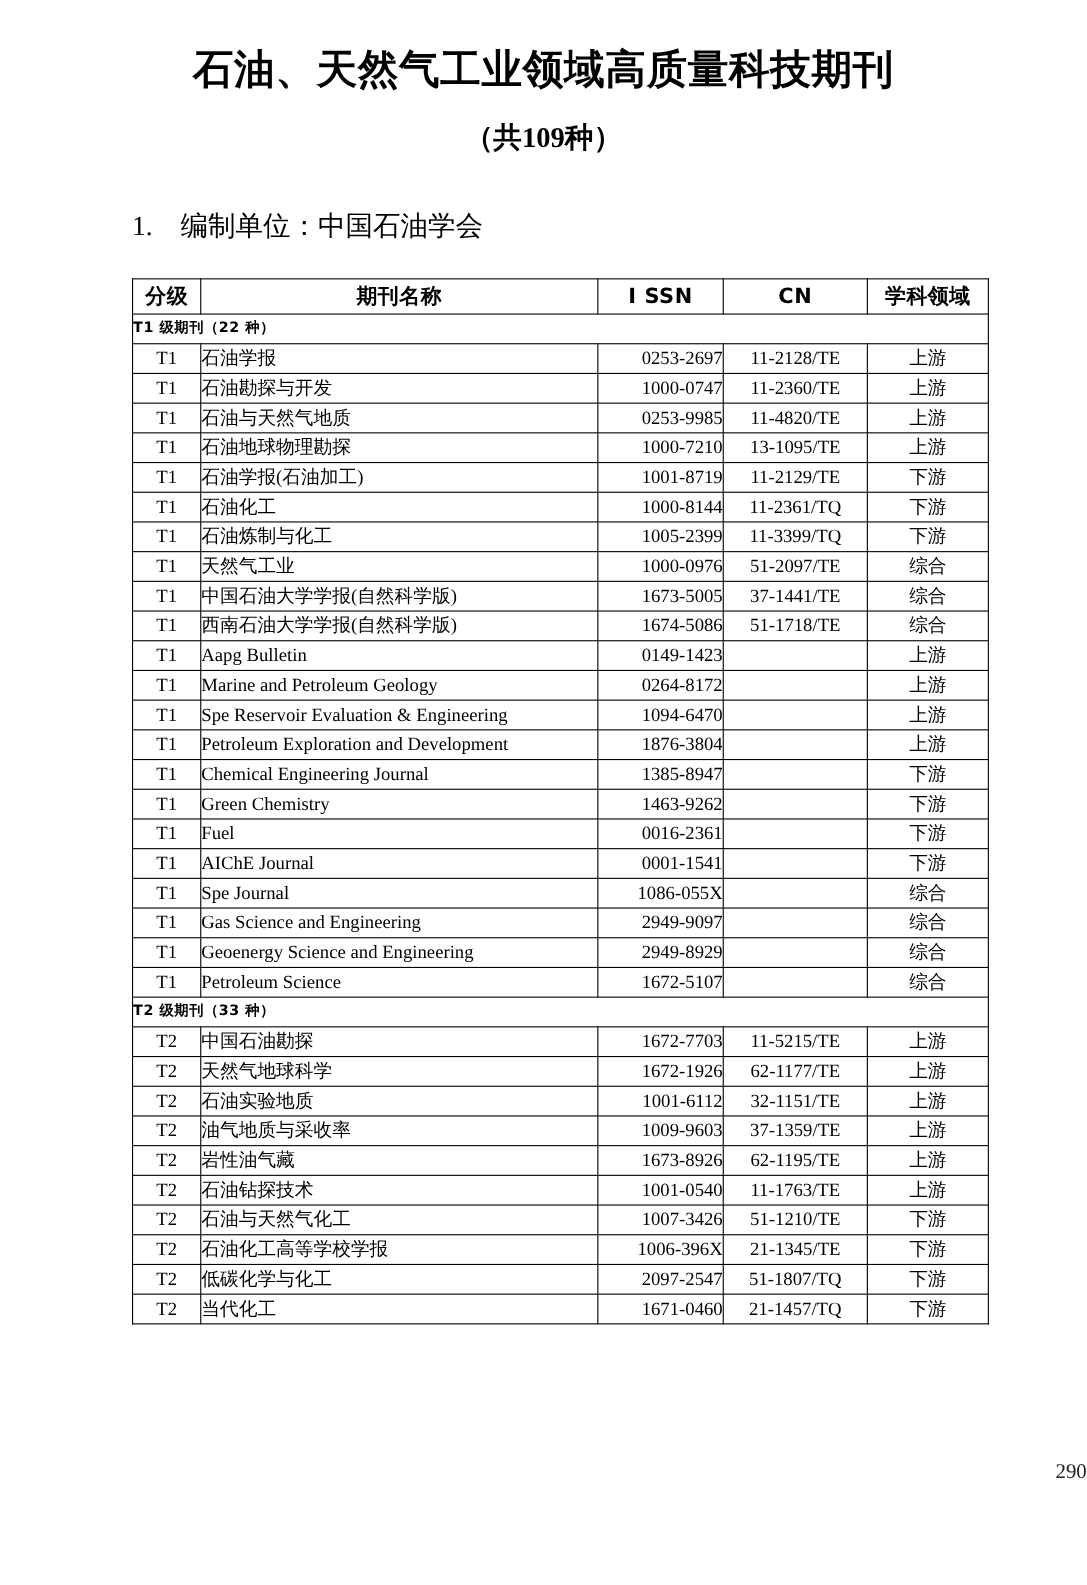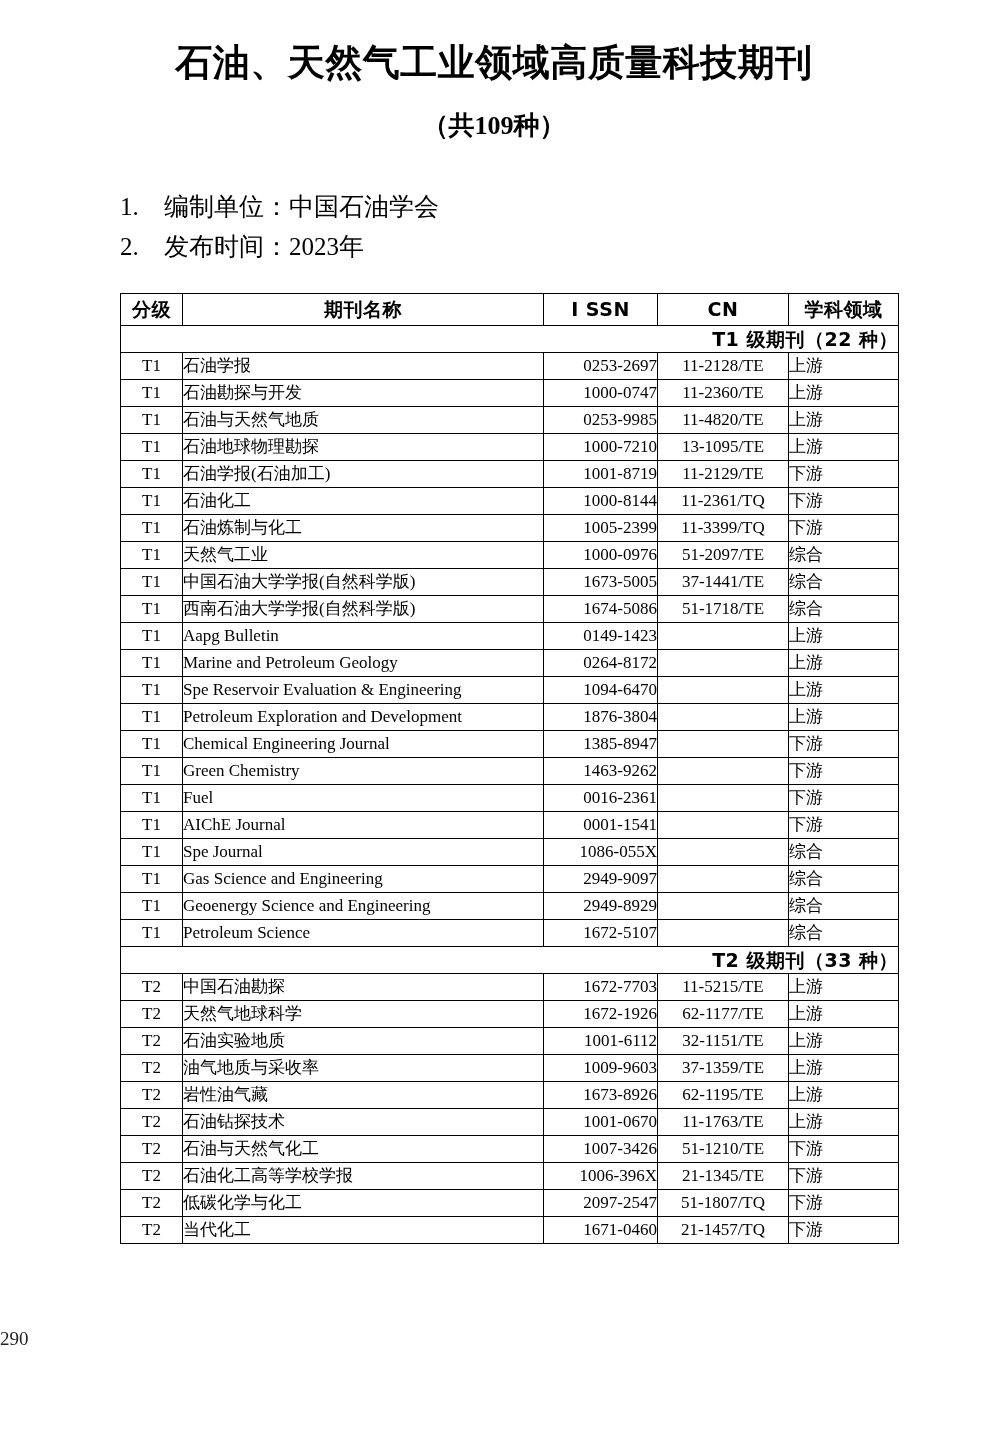--- a/index.html
+++ b/index.html
@@ -100,61 +100,58 @@
   col.c-level   { width: 62px; }
   col.c-name    { width: 361px; }
   col.c-issn    { width: 114px; }
   col.c-cn      { width: 131px; }
   col.c-field   { width: 110px; }
 
   td.level  { text-align: center; font-size: 17px; }
   td.name   { text-align: left; padding-left: 13px; font-size: 17px; }
   td.issn   { text-align: right; font-size: 17px; }
   td.cn     { text-align: center; font-size: 17px; }
-  td.field  { text-align: left; font-size: 17px; }
+  td.field  { text-align: center; font-size: 17px; }
 
   td.section-header {
-    text-align: right;
+    text-align: left;
     font-family: "DejaVu Sans", "Liberation Sans", sans-serif;
     font-weight: 700;
-    font-size: 19px;
+    font-size: 13px;
     height: 31px;
     line-height: 31px;
     letter-spacing: 0.5px;
   }
 
   
   .page-number {
     position: absolute;
     left: 0;
     right: 0;
     top: 1328px;
-    text-align: left;
+    text-align: right;
     font-size: 19px;
     color: #222;
   }
 </style>
 </head>
 <body>
 
 <div class="page">
 
   <div class="title-block">
     <h1 class="doc-title">
       <span>石油、天然气工业领域高质量科技期刊</span>
     </h1>
     <div class="doc-subtitle">（共109种）</div>
   </div>
 
   <ul class="meta-list">
     <li class="meta-item">
       <span class="meta-num">1.</span><span>编制单位：中国石油学会</span>
-    </li>
-    <li class="meta-item">
-      <span class="meta-num">2.</span><span>发布时间：2023年</span>
     </li>
   </ul>
 
   <div class="table-wrap">
     <table class="journals">
       <colgroup>
         <col class="c-level">
         <col class="c-name">
         <col class="c-issn">
         <col class="c-cn">
@@ -361,21 +358,21 @@
           <tr>
             <td class="level">T2</td>
             <td class="name">岩性油气藏</td>
             <td class="issn">1673-8926</td>
             <td class="cn">62-1195/TE</td>
             <td class="field">上游</td>
           </tr>
           <tr>
             <td class="level">T2</td>
             <td class="name">石油钻探技术</td>
-            <td class="issn">1001-0670</td>
+            <td class="issn">1001-0540</td>
             <td class="cn">11-1763/TE</td>
             <td class="field">上游</td>
           </tr>
           <tr>
             <td class="level">T2</td>
             <td class="name">石油与天然气化工</td>
             <td class="issn">1007-3426</td>
             <td class="cn">51-1210/TE</td>
             <td class="field">下游</td>
           </tr>

